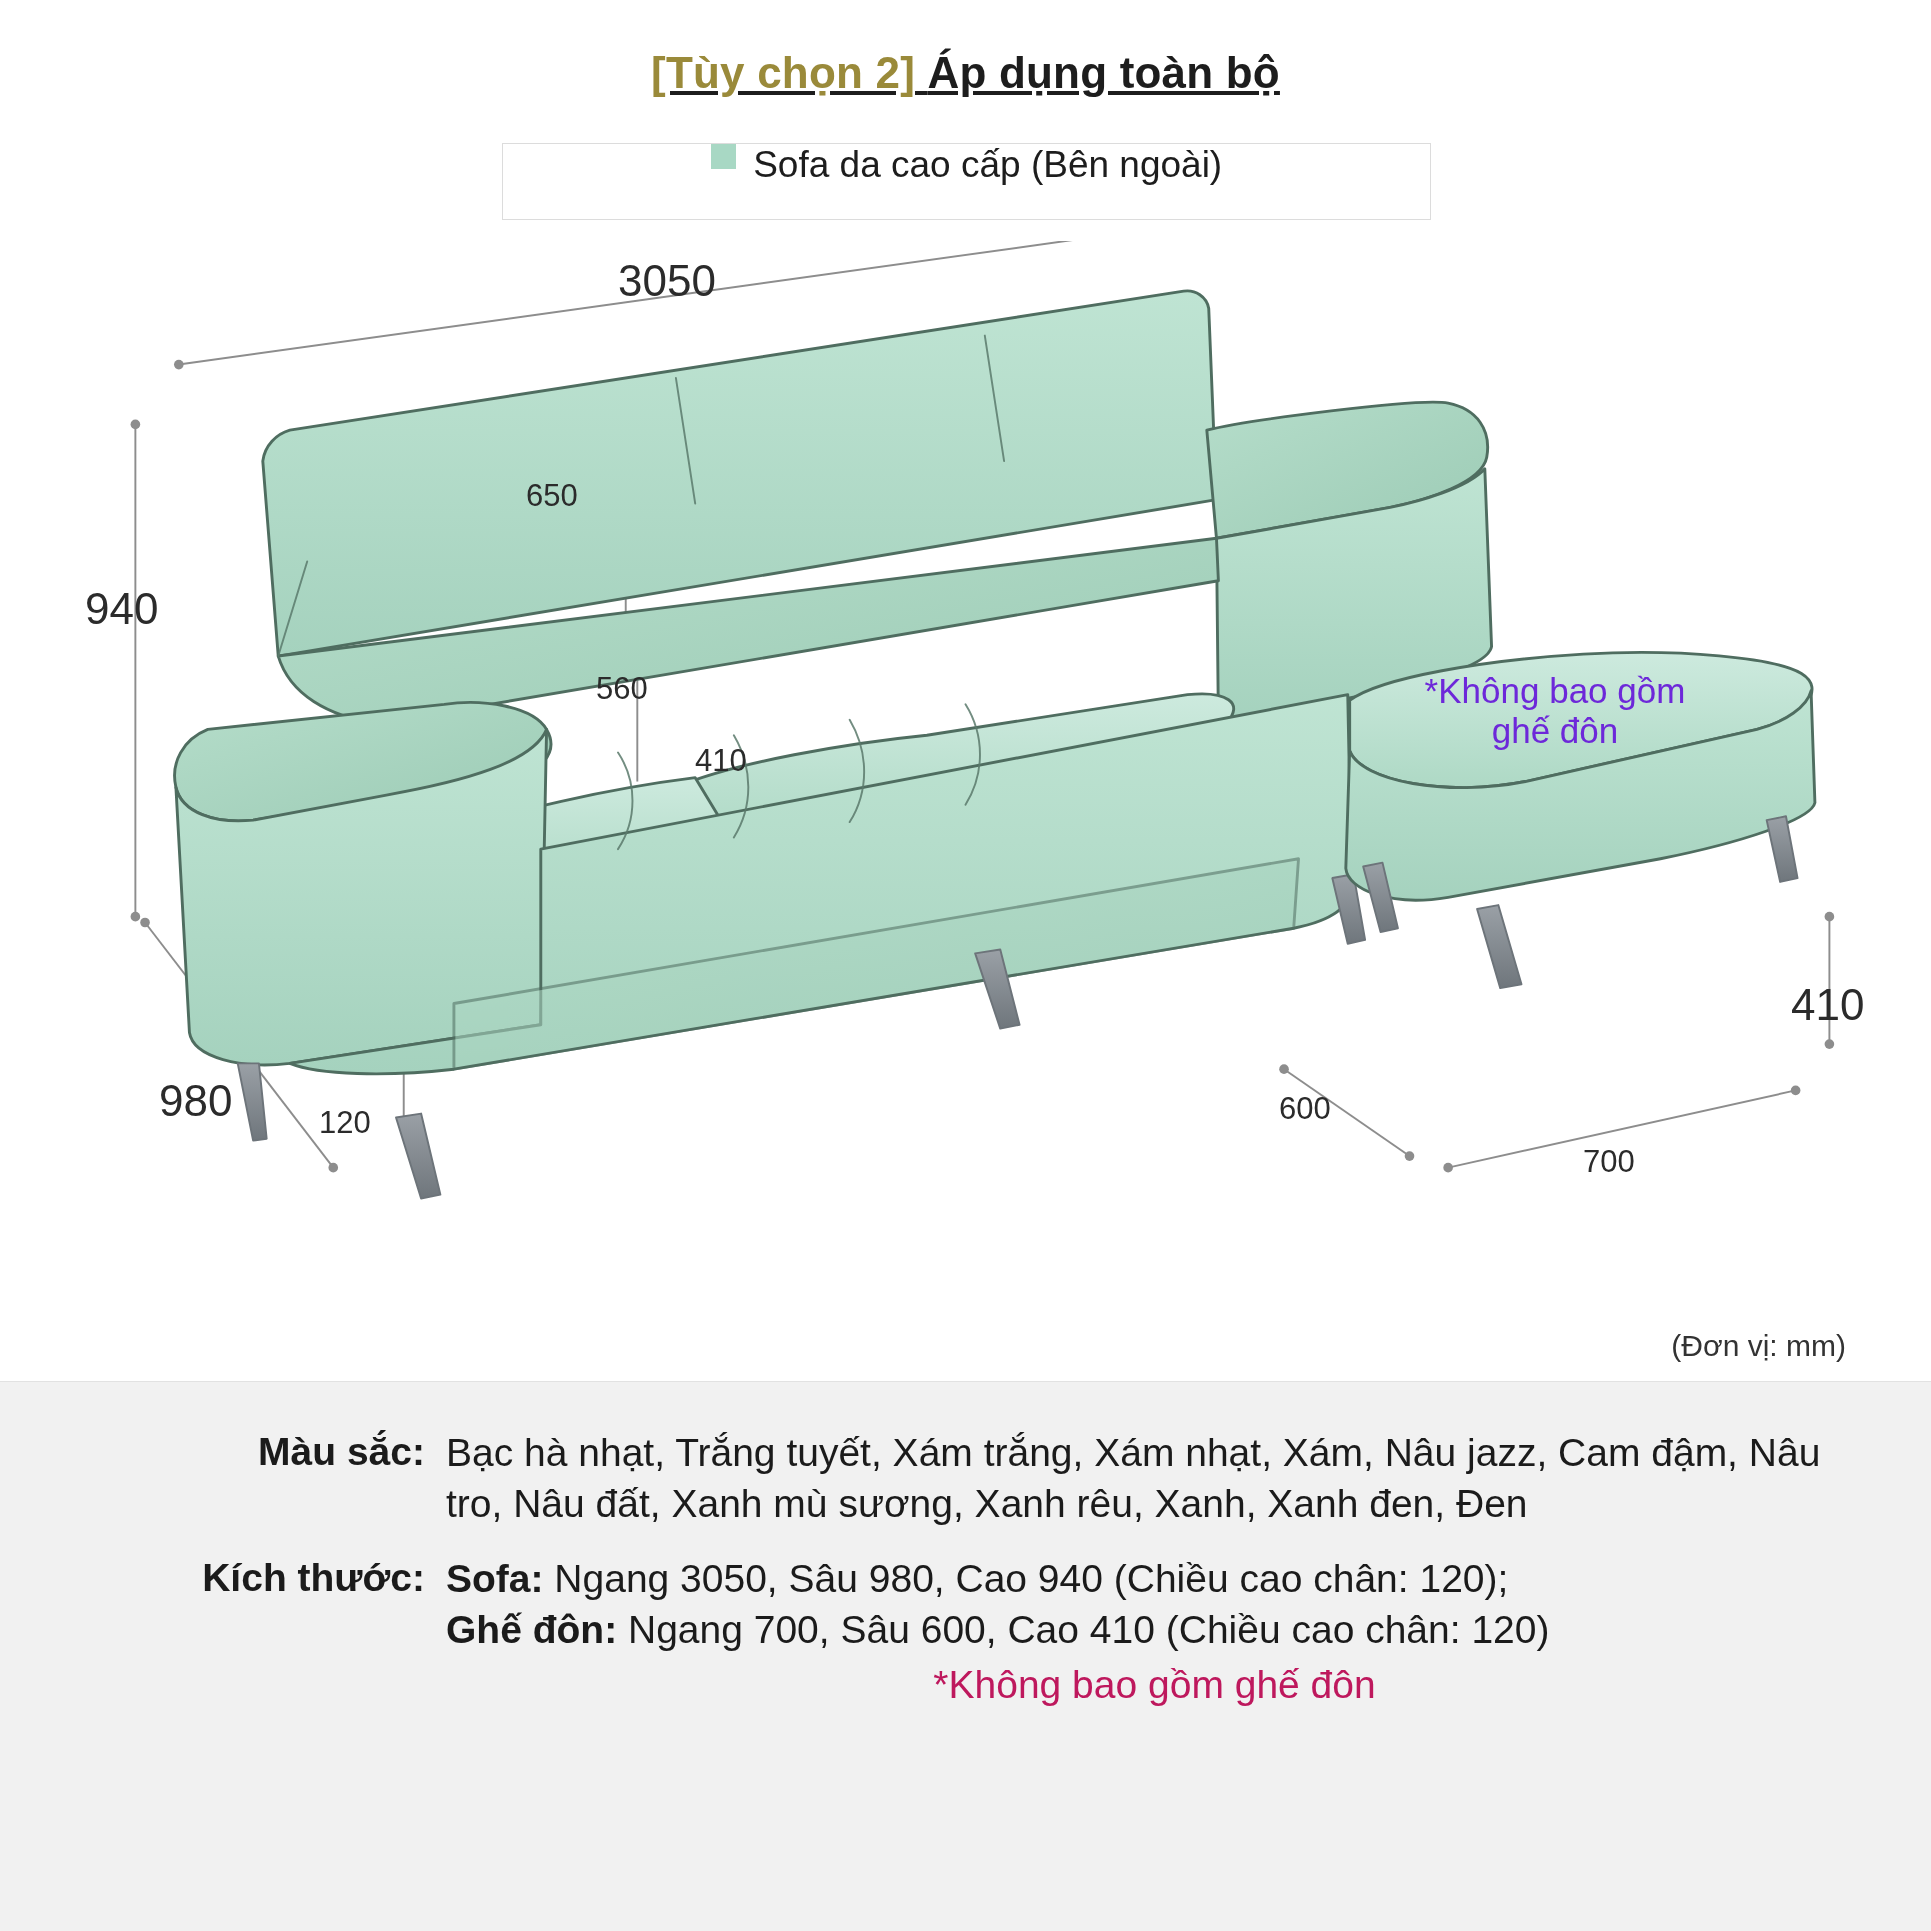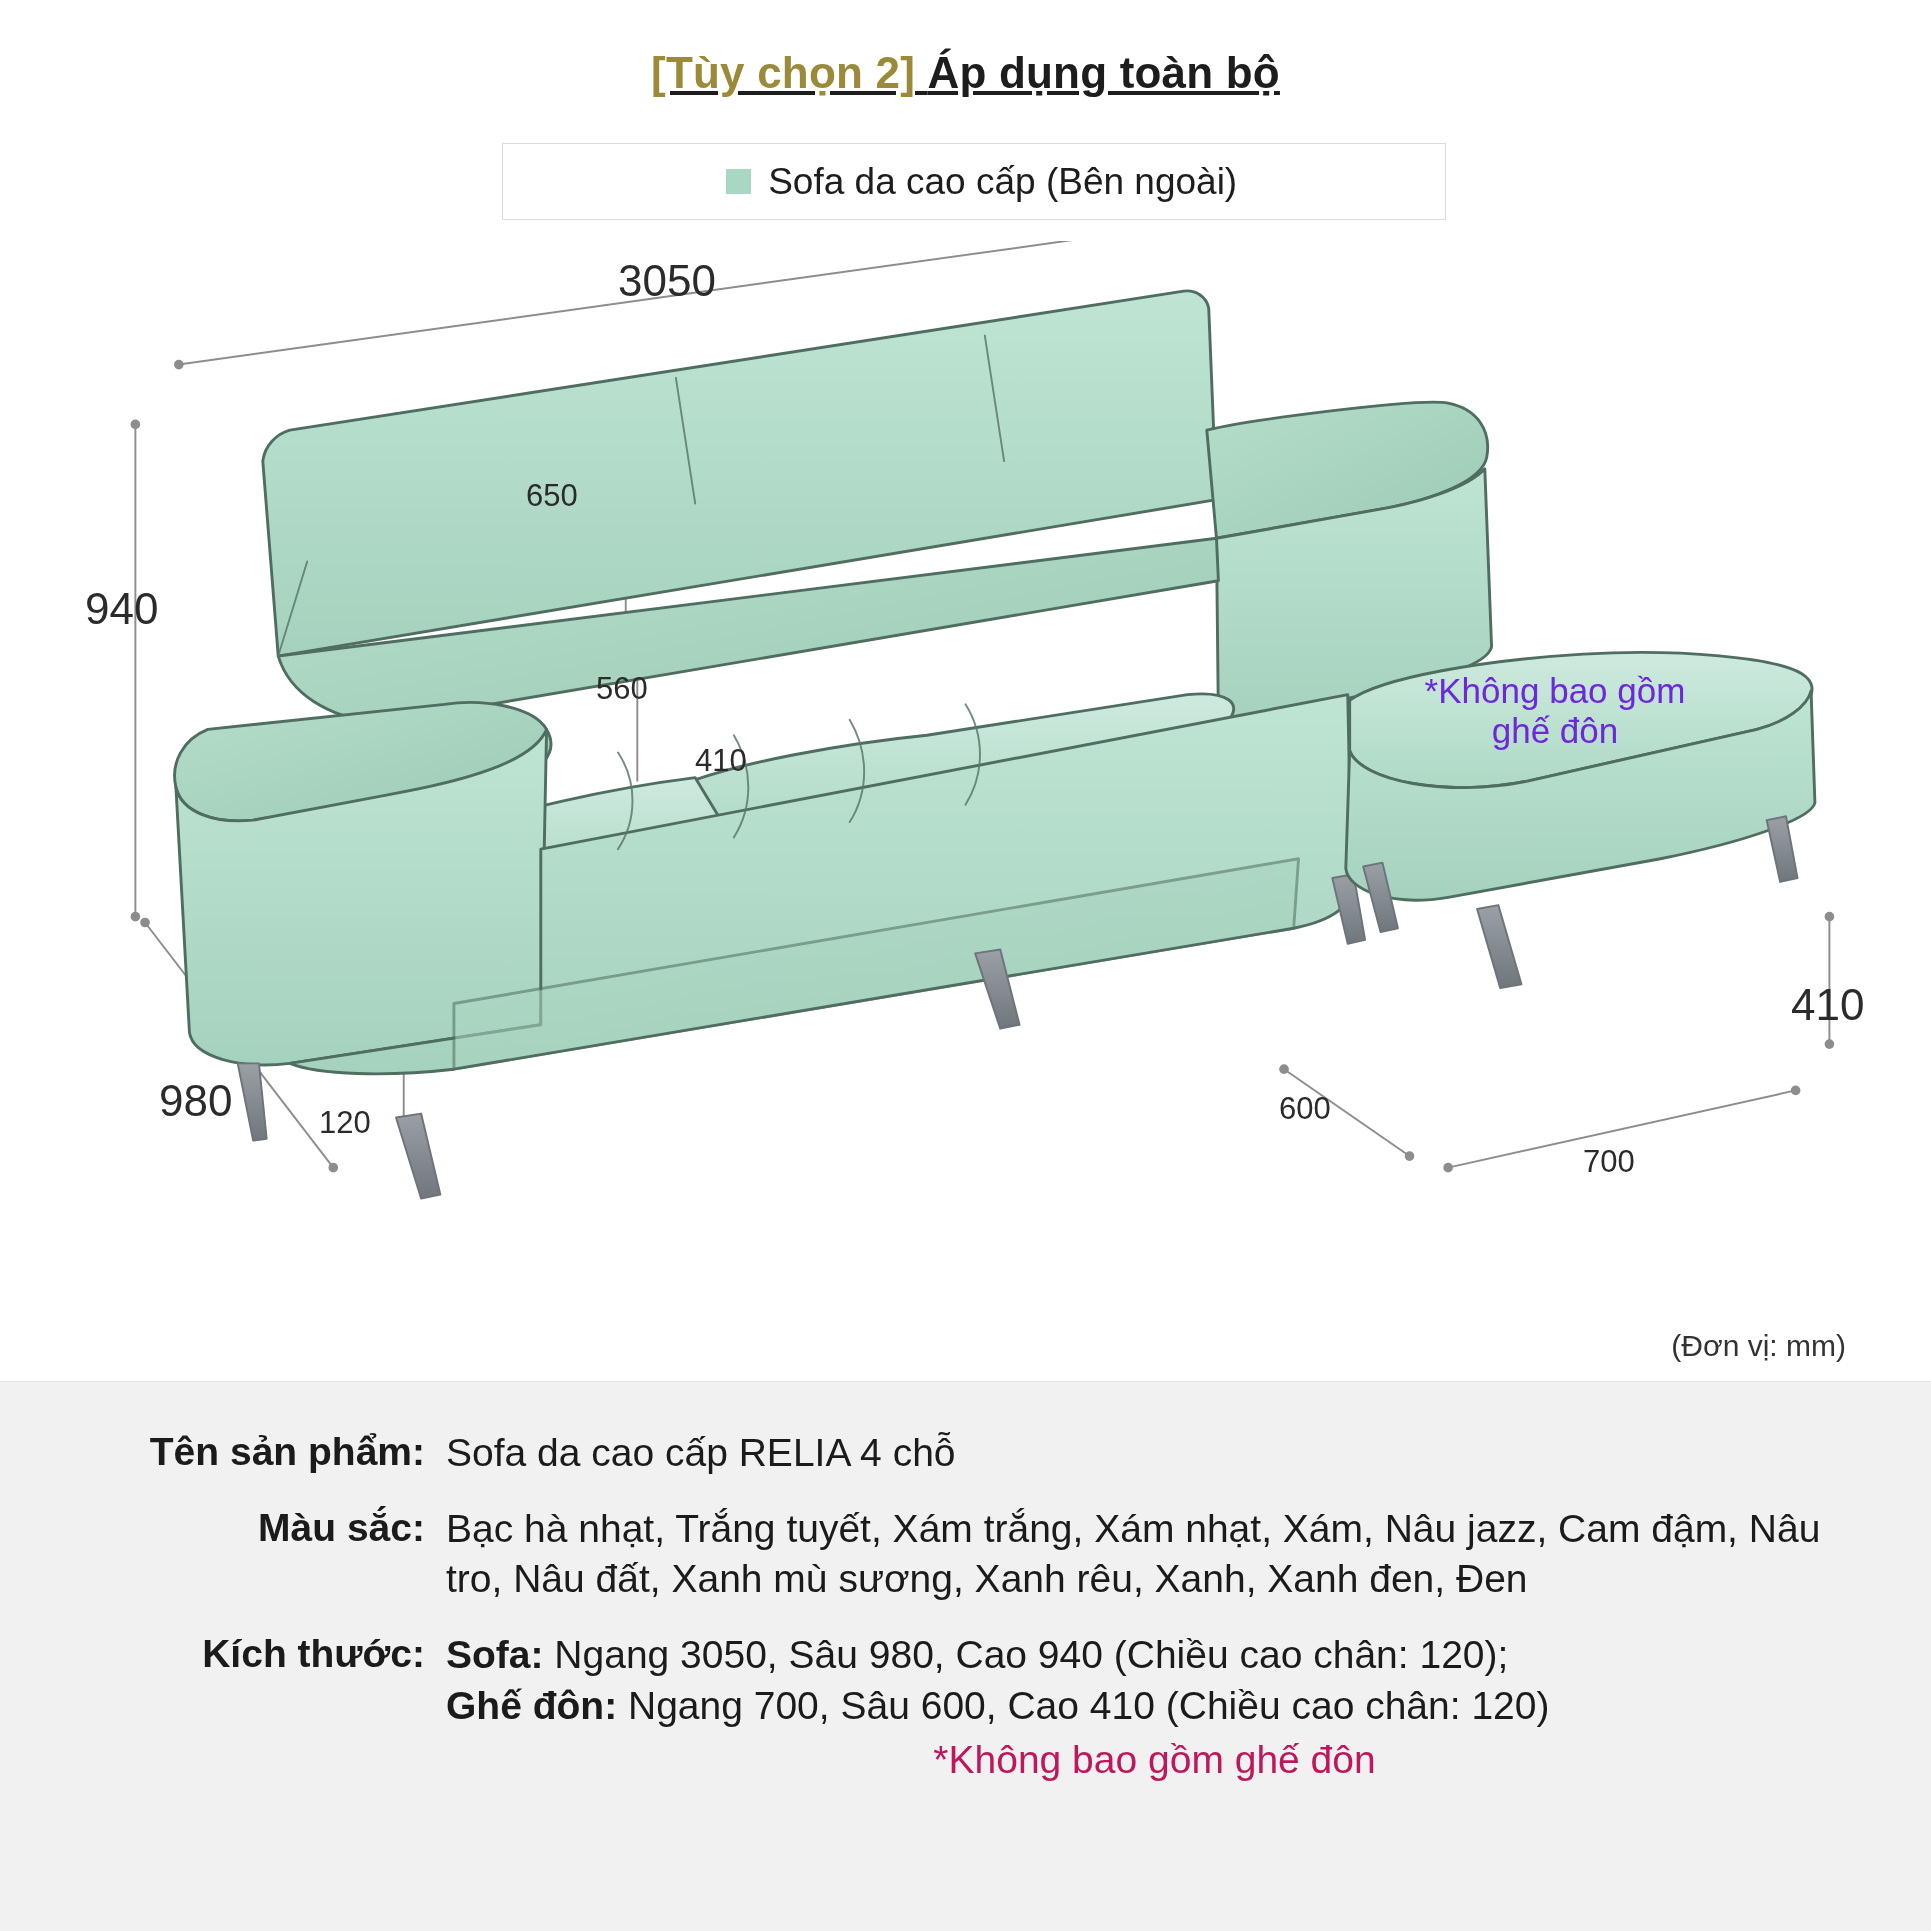--- a/index.html
+++ b/index.html
@@ -40,23 +40,21 @@
   }
   .legend-box {
     position: absolute;
     top: 143px;
     left: 502px;
     width: 927px;
     height: 75px;
     border: 1px solid #dcdcdc;
     background: #ffffff;
     display: flex;
-    align-items: center;
     justify-content: center;
-    padding-left: 15px;
   }
   .legend-swatch {
     width: 25px;
     height: 25px;
     background: #a8d8c4;
     margin-right: 17.4px;
     flex: none;
   }
   .legend-text {
     font-size: 37px;
@@ -294,24 +292,20 @@
       <div>*Không bao gồm</div>
       <div>ghế đôn</div>
     </div>
 
     <div class="unit-note">(Đơn vị: mm)</div>
   </div>
 
   <div class="spec">
     <div class="spec-inner">
 
-      <div class="spec-row">
-        <div class="spec-key">Tên sản phẩm:</div>
-        <div class="spec-val">Sofa da cao cấp RELIA 4 chỗ</div>
-      </div>
 
       <div class="spec-row">
         <div class="spec-key">Màu sắc:</div>
         <div class="spec-val">Bạc hà nhạt, Trắng tuyết, Xám trắng, Xám nhạt, Xám, Nâu jazz, Cam đậm, Nâu tro, Nâu đất, Xanh mù sương, Xanh rêu, Xanh, Xanh đen, Đen</div>
       </div>
 
       <div class="spec-row">
         <div class="spec-key">Kích thước:</div>
         <div class="spec-val">
           <div>

